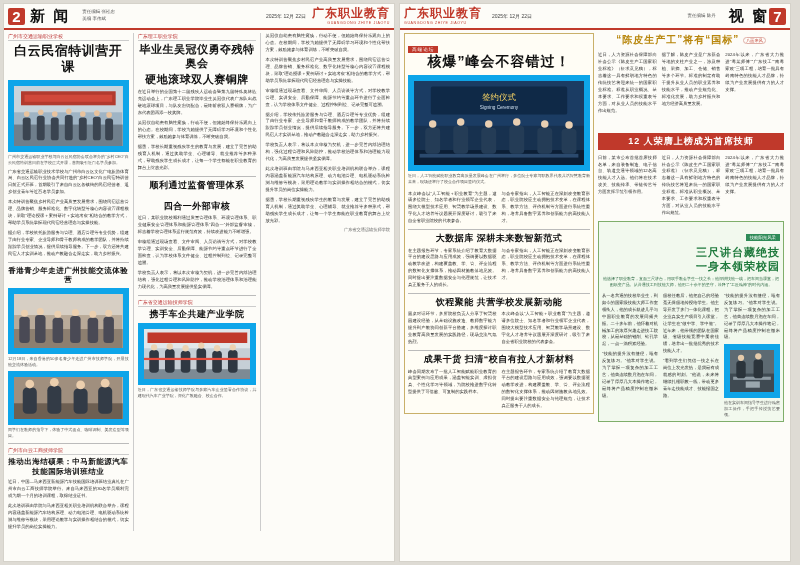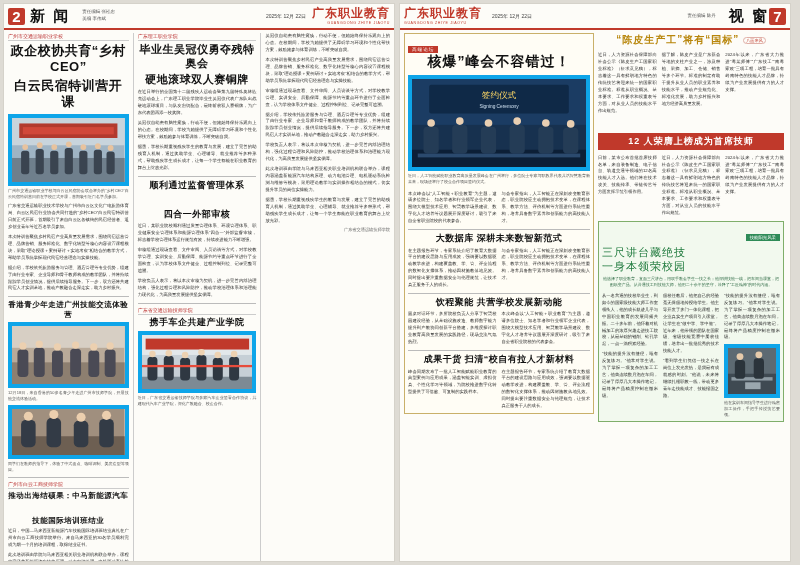--- a/index.html
+++ b/index.html
@@ -134,21 +134,21 @@
     font-size: 4px;
     color: #555;
     line-height: 1.5;
     margin-top: 2px;
     text-align: justify;
   }
   .photo {
     width: 100%;
     position: relative;
     overflow: hidden;
-    border: 4px solid #0ea5e9;
+    border: 6px solid #0ea5e9;
   }
   .rule {
     border-top: 1px solid #bbb;
     margin: 4px 0 3px;
   }
 
   
   .feature-box {
     border: 1px solid #c9b06a;
     background: #fffdf5;
@@ -171,23 +171,23 @@
     margin: 4px 0;
     letter-spacing: 1px;
   }
   .green-panel {
     border: 1px solid #7fae6a;
     background: #f2f9ee;
     padding: 3px;
   }
   .green-title {
     color: #1f7a3d;
-    font-weight: normal;
+    font-weight: bold;
     font-size: 11px;
-    text-align: left;
+    text-align: right;
     line-height: 1.3;
     letter-spacing: 1px;
   }
   .green-tag {
     font-size: 4.4px;
     color: #fff;
     background: #2e8b57;
     padding: 1px 4px;
     display: inline-block;
   }
@@ -237,21 +237,20 @@
       <div class="logo-block">
         <div class="logo-cn">广东职业教育</div>
         <div class="logo-en">GUANGDONG ZHIYE JIAOYU</div>
       </div>
     </div>
 
     <div class="cols">
 
       <div class="col" style="width:124px">
         <div class="kicker">广州市交通运输职业学校</div>
-        <div class="headline h-xl">政企校协共育“乡村CEO”</div>
         <div class="headline h-xl" style="margin-top:2px">白云民宿特训营开课</div>
 
         <div class="photo" style="height:72px;margin-top:4px">
           <svg class="ph" viewBox="0 0 124 72" preserveAspectRatio="none">
             <rect width="124" height="72" fill="#9fb4c4"></rect>
             <rect y="0" width="124" height="30" fill="#c8d4dc"></rect>
             <rect x="8" y="6" width="108" height="16" fill="#b23a2e"></rect>
             <rect x="12" y="10" width="100" height="8" fill="#d1483a"></rect>
             <rect y="44" width="124" height="28" fill="#6f7f8c"></rect>
             <g fill="#3a4450">
@@ -324,39 +323,39 @@
               <circle cx="76" cy="9" r="5"></circle>
                 <circle cx="104" cy="7" r="5"></circle>
             </g>
           </svg>
         </div>
         <div class="caption">同学们在教师的指导下，体验了中式面点、咖啡调制、美发造型等项目。</div>
 
         <div class="rule"></div>
         <div class="kicker">广州市白云工商技师学院</div>
         <div class="headline h-sm">推动出海结硕果：中马新能源汽车</div>
-        <div class="headline h-sm" style="margin-top:15px">技能国际培训班结业</div>
+        <div class="headline h-sm" style="margin-top:1px">技能国际培训班结业</div>
         <div class="body">近日，中国—马来西亚新能源汽车技能国际培训班结业典礼在广州市白云工商技师学院举行。来自马来西亚的30名学员顺利完成为期一个月的培训课程，取得结业证书。</div>
         <div class="body">此次培训班由学院与马来西亚相关职业培训机构联合举办，课程内容涵盖新能源汽车结构原理、动力电池管理、电机驱动系统检测与维修等模块，采用理论教学与实训操作相结合的模式，切实提升学员的岗位实操能力。</div>
 
       </div>
 
       <div class="col vrule" style="width:0"></div>
 
       <div class="col" style="width:122px">
         <div class="kicker">广东理工职业学院</div>
         <div class="headline h-lg">毕业生吴冠仪勇夺残特奥会</div>
         <div class="headline h-lg" style="margin-top:2px">硬地滚球双人赛铜牌</div>
         <div class="body">在近日举行的全国第十二届残疾人运动会暨第九届特殊奥林匹克运动会上，广东理工职业学院毕业生吴冠仪代表广东队出战硬地滚球项目，与队友密切配合，最终斩获双人赛铜牌，为广东代表团再添一枚奖牌。</div>
         <div class="body">吴冠仪自幼患有脑性瘫痪，行动不便，但她始终保持乐观向上的心态。在校期间，学校为她提供了无障碍学习环境和个性化帮扶方案，鼓励她参与体育训练，不断突破自我。</div>
         <div class="body">据悉，学校长期重视残疾学生的教育与发展，建立了完善的助残育人机制，通过奖助学金、心理辅导、就业推荐等多种形式，帮助残疾学生成长成才，让每一个学生都能在职业教育的舞台上绽放光彩。</div>
 
         <div class="rule"></div>
         <div class="headline h-md">顺利通过监督管理体系</div>
-        <div class="headline h-md" style="margin-top:18px">四合一外部审核</div>
+        <div class="headline h-md" style="margin-top:10px">四合一外部审核</div>
         <div class="body">近日，某职业院校顺利通过质量管理体系、环境管理体系、职业健康安全管理体系和能源管理体系“四合一”外部监督审核，标志着学校管理体系运行规范有效，持续改进能力不断增强。</div>
         <div class="body">审核组通过现场查看、文件审阅、人员访谈等方式，对学校教学管理、实训安全、后勤保障、能源节约等重点环节进行了全面检查，认为学校体系文件健全、过程控制到位、记录完整可追溯。</div>
         <div class="body">学校负责人表示，将以本次审核为契机，进一步完善内部治理结构，强化过程管理和风险防控，推动学校治理体系和治理能力现代化，为高质量发展提供坚实保障。</div>
 
         <div class="rule"></div>
         <div class="kicker">广东省交通运输技师学院</div>
         <div class="headline h-md">携手车企共建产业学院</div>
         <div class="photo" style="height:62px;margin-top:3px">
           <svg class="ph" viewBox="0 0 122 62" preserveAspectRatio="none">
             <rect width="122" height="62" fill="#c6cfd6"></rect>

